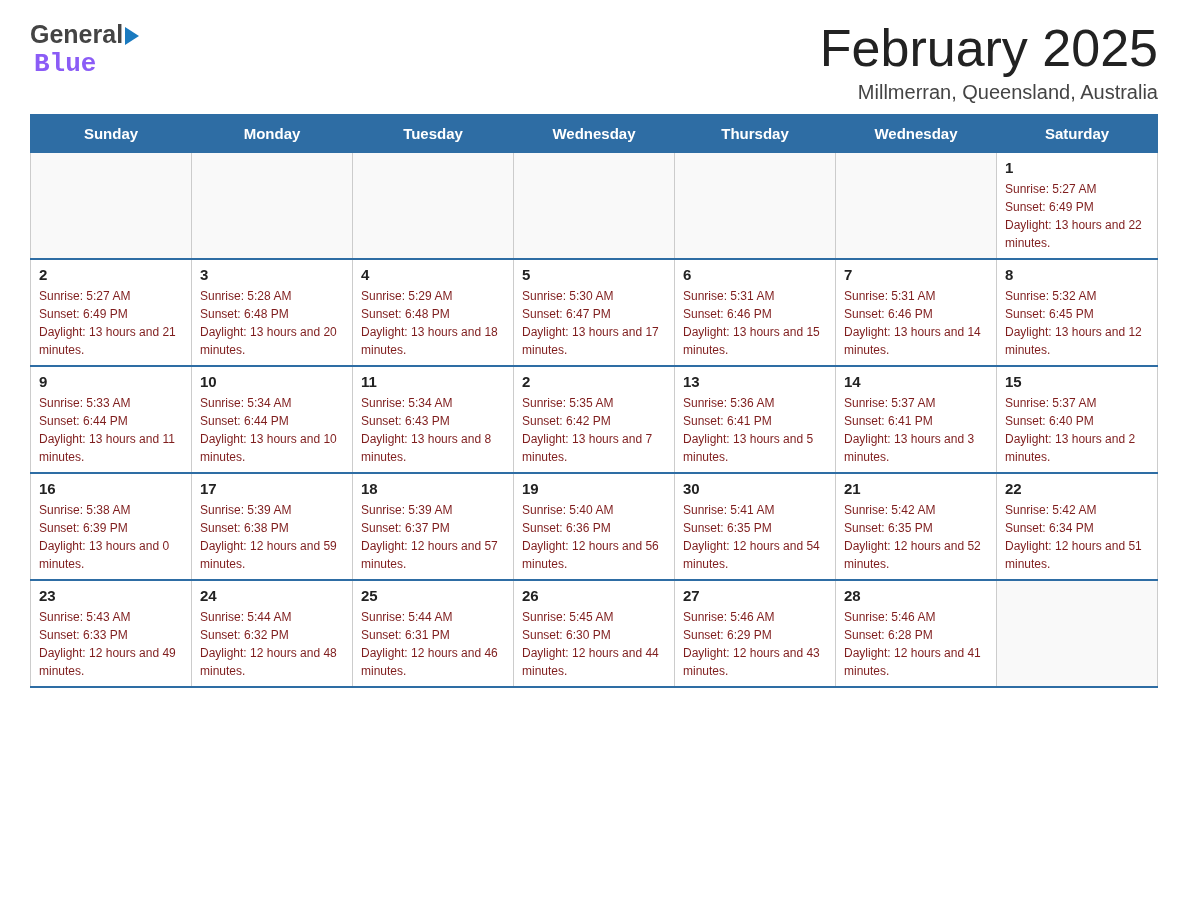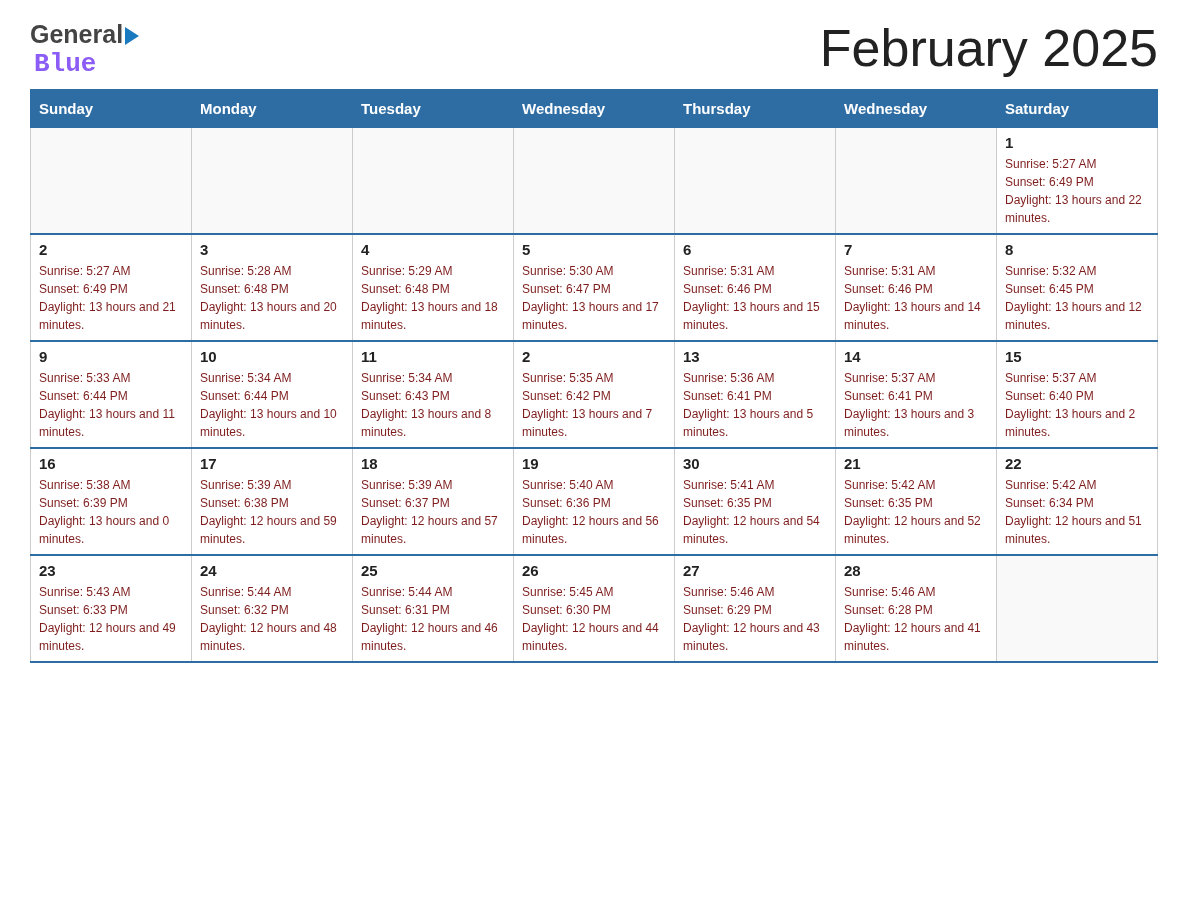--- a/index.html
+++ b/index.html
@@ -35,21 +35,21 @@
       width: 100%;
       border-collapse: collapse;
       margin-top: 10px;
     }
     .calendar thead tr th {
       background-color: #2e6da4;
       color: #fff;
       font-size: 15px;
       font-weight: 600;
       padding: 10px 8px;
-      text-align: left;
+      text-align: center;
       border: 1px solid #2e6da4;
     }
     .calendar tbody tr td {
       vertical-align: top;
       border: 1px solid #ccc;
       padding: 6px 8px;
       width: 14.28%;
       min-height: 100px;
       font-size: 13px;
       color: #333;
@@ -106,20 +106,21 @@
     <div class="logo-line1">
       <span class="logo-general">General</span>
       <svg class="logo-arrow-svg" width="18" height="22" viewBox="0 0 18 22">
         <polygon points="0,2 14,11 0,20" fill="#1a7abf"></polygon>
       </svg>
     </div>
     <span class="logo-blue-text">Blue</span>
   </div>
   <div class="title-block">
     <h1>February 2025</h1>
+    <div class="subtitle">Millmerran, Queensland, Australia</div>
   </div>
 </div>
 
 <table class="calendar">
   <thead>
     <tr>
       <th>Sunday</th>
       <th>Monday</th>
       <th>Tuesday</th>
       <th>Wednesday</th>

